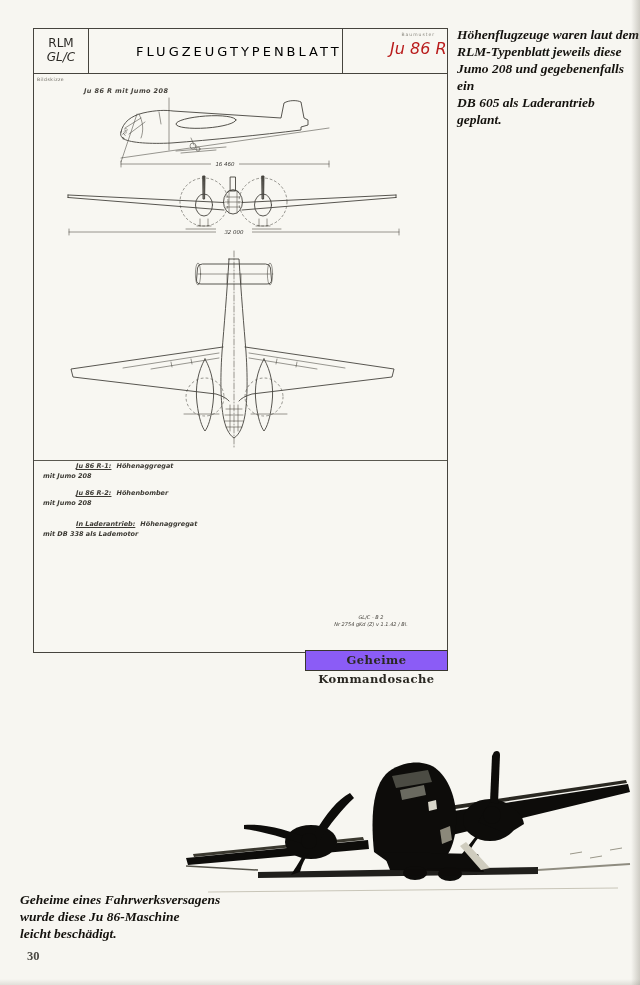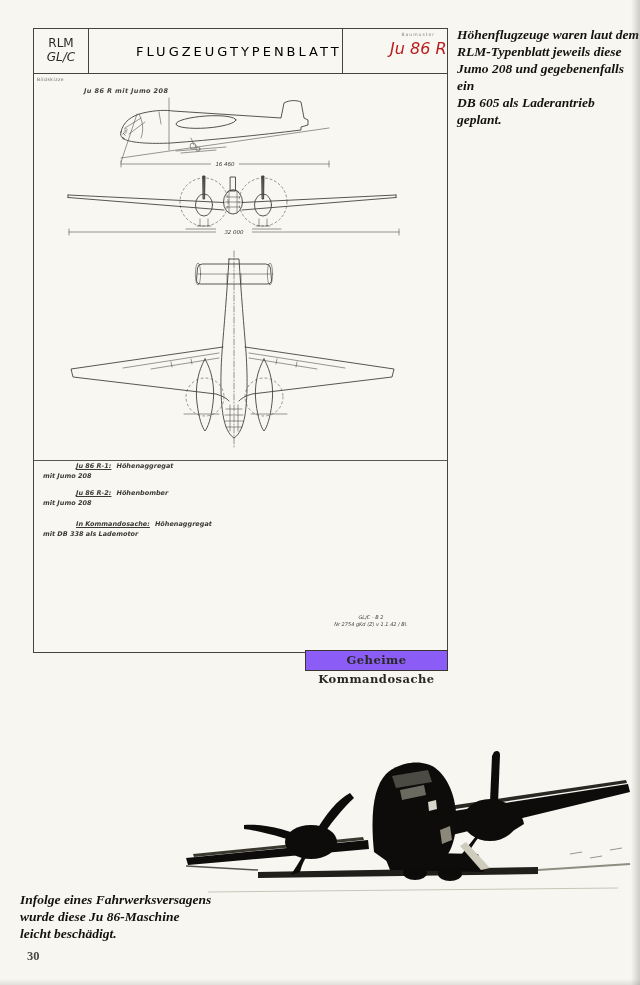--- a/index.html
+++ b/index.html
@@ -126,21 +126,21 @@
 
     <div class="note" style="top:433px;">
       <div><span class="nh">Ju 86 R-1:</span><span>Höhenaggregat</span></div>
       <div>mit Jumo 208</div>
     </div>
     <div class="note" style="top:460px;">
       <div><span class="nh">Ju 86 R-2:</span><span>Höhenbomber</span></div>
       <div>mit Jumo 208</div>
     </div>
     <div class="note" style="top:491px;">
-      <div><span class="nh">In Kommandosache:</span><span>Höhenaggregat</span></div>
+      <div><span class="nh">In Laderantrieb:</span><span>Höhenaggregat</span></div>
       <div>mit DB 338 als Lademotor</div>
     </div>
 
     <div class="abs stamp-dept">GL/C - B 2</div>
     <div class="abs stamp-ref">Nr 2754 gKd (Z) v 1.1.42 / Bl.</div>
     <div class="abs stamp-box">Geheime Kommandosache</div>
   </div>
 
   <div class="abs sidenote">
     <div>Höhenflugzeuge waren laut dem</div>
@@ -178,21 +178,21 @@
     <path d="M262,88 L272,84 L274,98 L264,102 Z" fill="#8b887a"></path>
     <path d="M288,100 L312,126 L303,128 L282,104 Z" fill="#cfccbe"></path>
 
     <path d="M360,128 L452,122" stroke="#8f8c80" stroke-width="2" fill="none"></path>
     <path d="M8,124 L80,128" stroke="#55534a" stroke-width="1.5" fill="none"></path>
     <path d="M392,112 L404,110 M412,116 L424,114 M432,108 L444,106" stroke="#9a9789" stroke-width="1" fill="none"></path>
     <path d="M30,150 L440,146" stroke="#c8c5b8" stroke-width="1" fill="none"></path>
   </svg>
 
   <div class="abs photo-caption">
-    <div>Infolge eines Fahrwerksversagens</div>
+    <div>Geheime eines Fahrwerksversagens</div>
     <div>wurde diese Ju 86-Maschine</div>
     <div>leicht beschädigt.</div>
   </div>
 
   <div class="abs page-number">30</div>
 
   <div class="abs edge-r"></div>
   <div class="abs edge-b"></div>
 </div>
 

